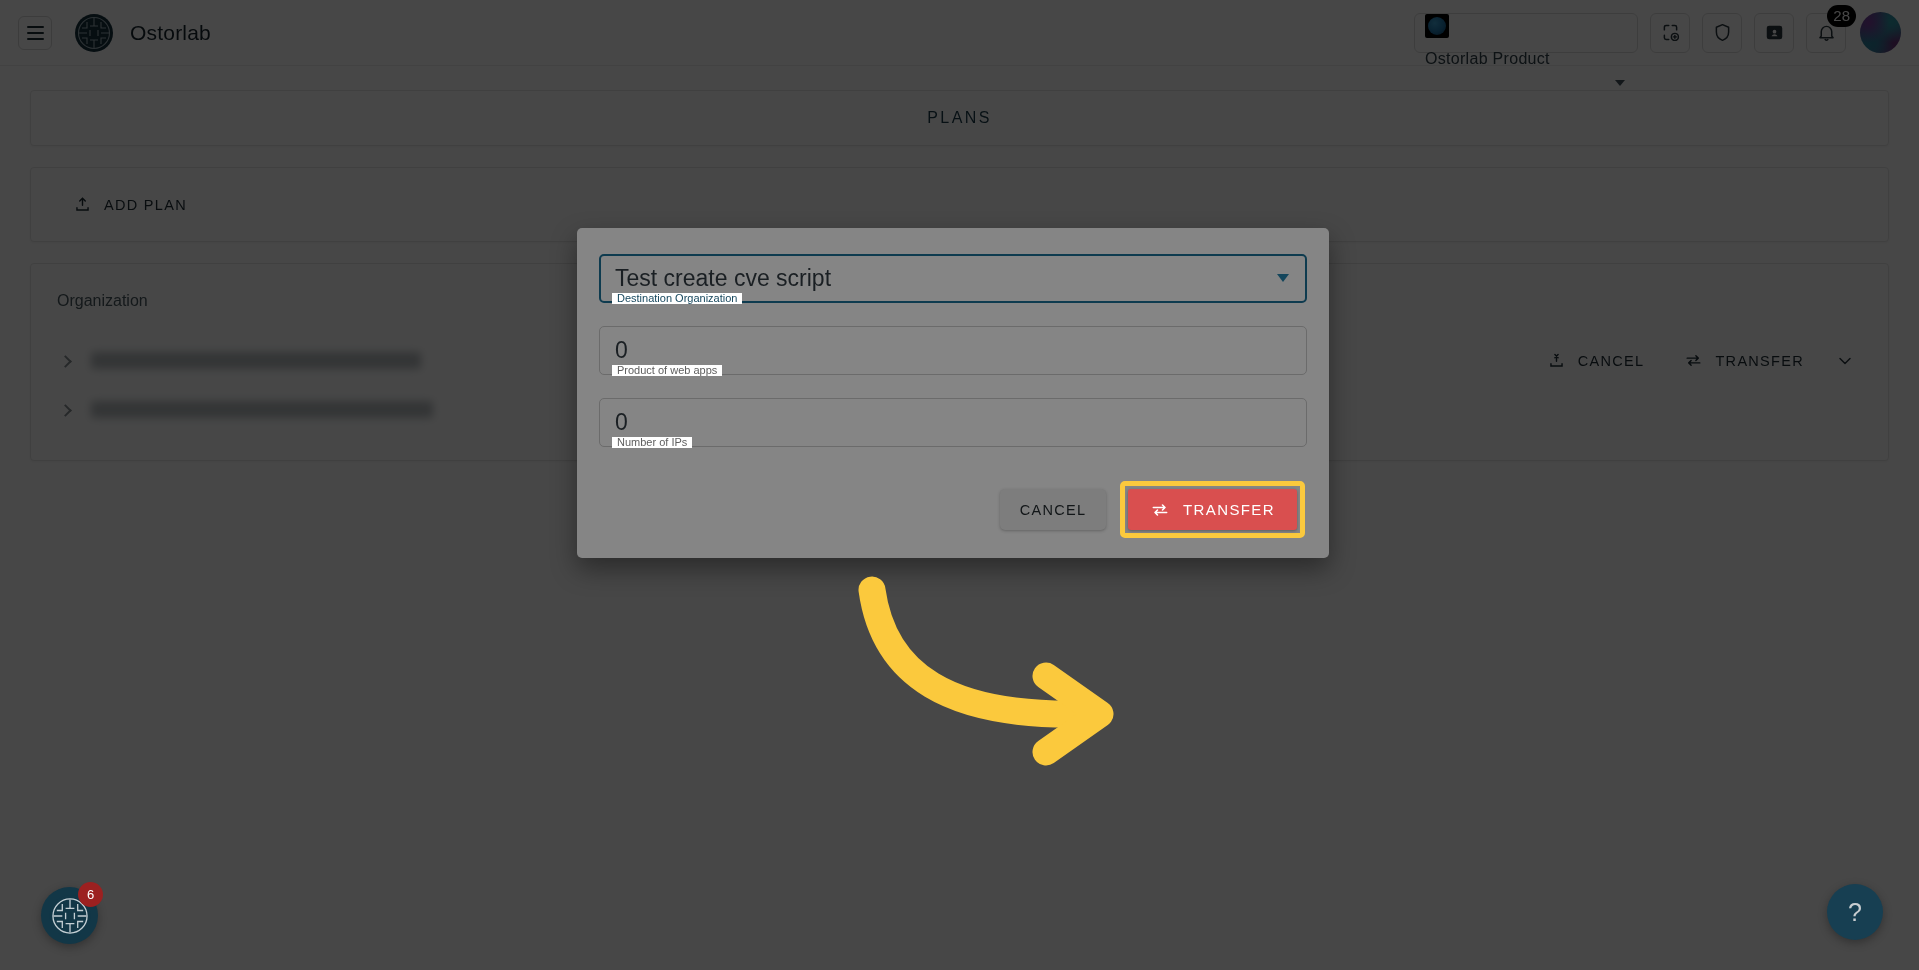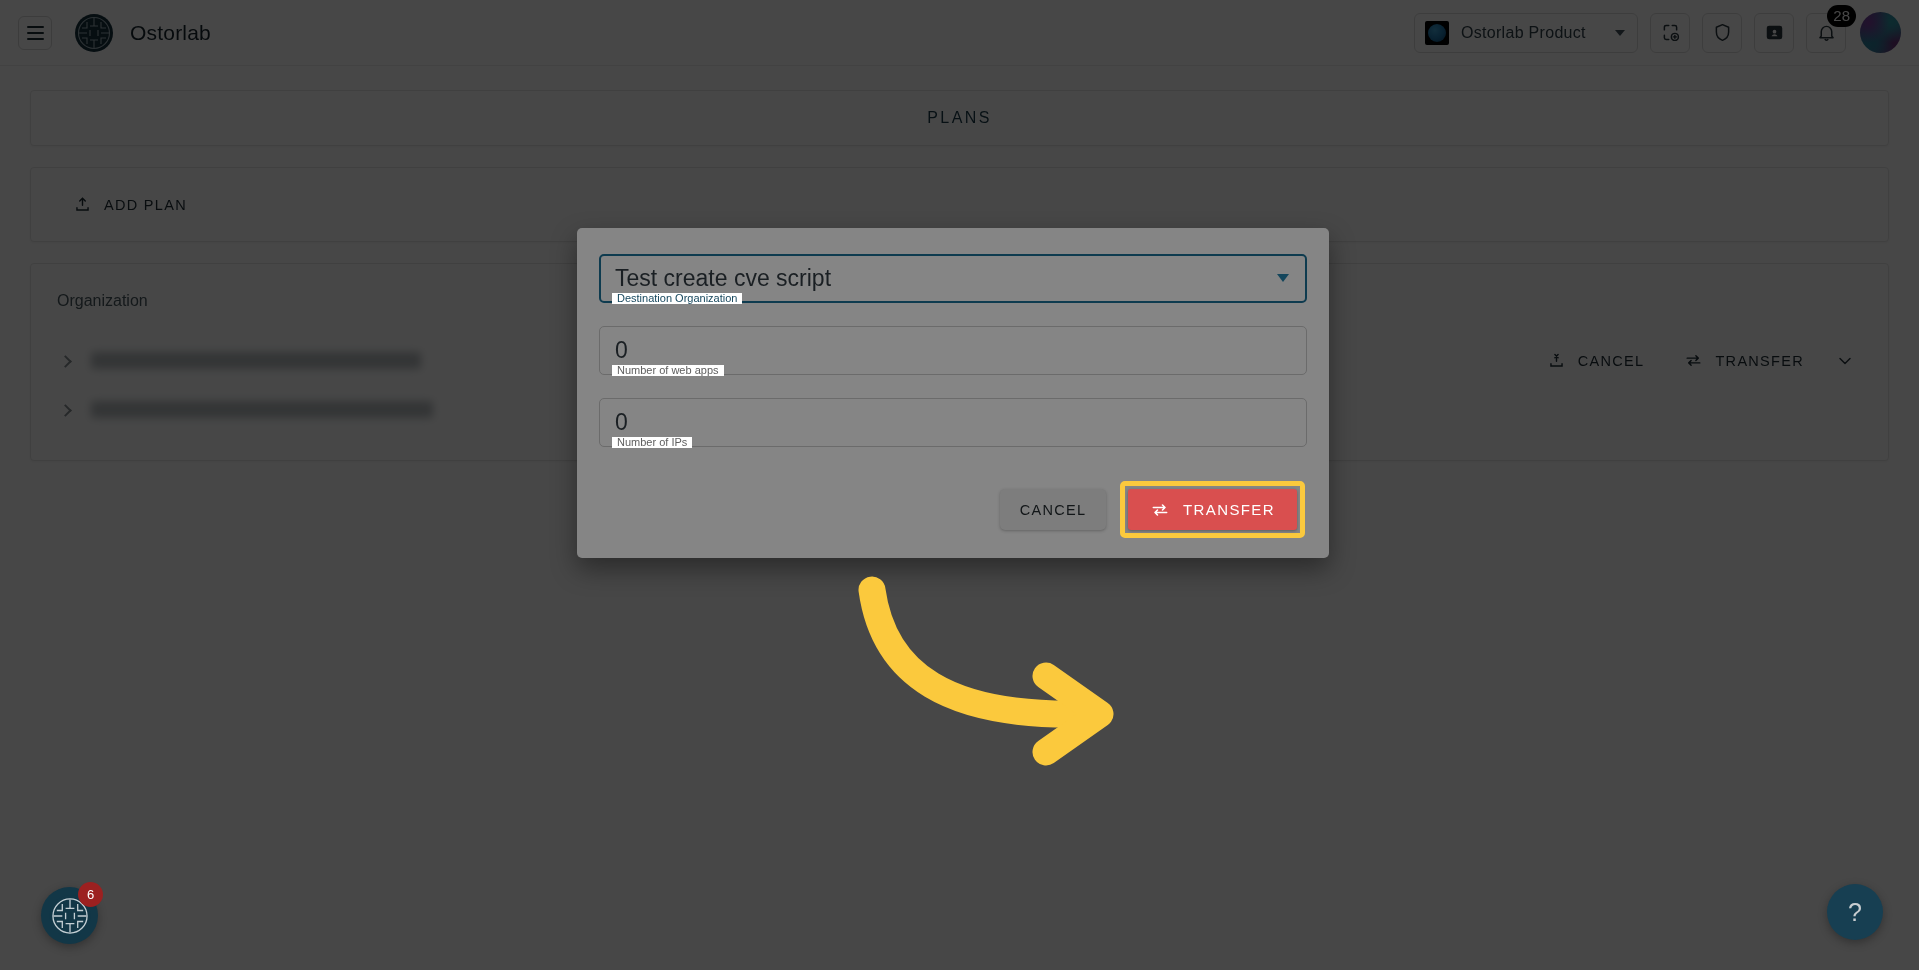--- a/index.html
+++ b/index.html
@@ -29,22 +29,22 @@
   .hamburger-btn span { display: block; width: 17px; height: 2px; background: #1c2b33; border-radius: 1px; }
 
   .brand-logo { width: 40px; height: 40px; margin-left: 22px; flex: 0 0 auto; }
   .page-title {
     margin-left: 16px; font-size: 21px; color: #17262e; letter-spacing: .2px;
   }
   .header-spacer { flex: 1 1 auto; }
 
   .org-switcher {
     height: 40px; min-width: 224px; border: 1px solid #dcdcdc; border-radius: 6px;
-    display: flex; align-items: center; gap: 12px; padding: 0 12px 0 10px;
-    background: transparent; cursor: pointer;
+    display: flex; align-items: flex-start; gap: 12px; padding: 0 12px 0 10px;
+    background: transparent; cursor: pointer; flex-direction: column;
   }
   .org-thumb {
     width: 24px; height: 24px; border-radius: 2px; flex: 0 0 auto;
     background: #000; display: flex; align-items: center; justify-content: center;
   }
   .org-thumb i {
     width: 18px; height: 18px; border-radius: 50%;
     background: radial-gradient(circle at 38% 34%, #3fa4d6 0%, #1f76ac 55%, #0e3f63 100%);
     display: block;
   }
@@ -347,21 +347,21 @@
     <div class="field focused">
       <span class="legend-box"></span>
       <span class="flabel">Destination Organization</span>
       <div class="fvalue">Test create cve script</div>
       <span class="select-caret"></span>
     </div>
 
 
     <div class="field">
       <span class="legend-box"></span>
-      <span class="flabel">Number of web apps</span>
+      <span class="flabel">Product of web apps</span>
       <div class="fvalue">0</div>
     </div>
 
     <div class="field">
       <span class="legend-box"></span>
       <span class="flabel">Number of IPs</span>
       <div class="fvalue">0</div>
     </div>
 
     <div class="modal-actions">

